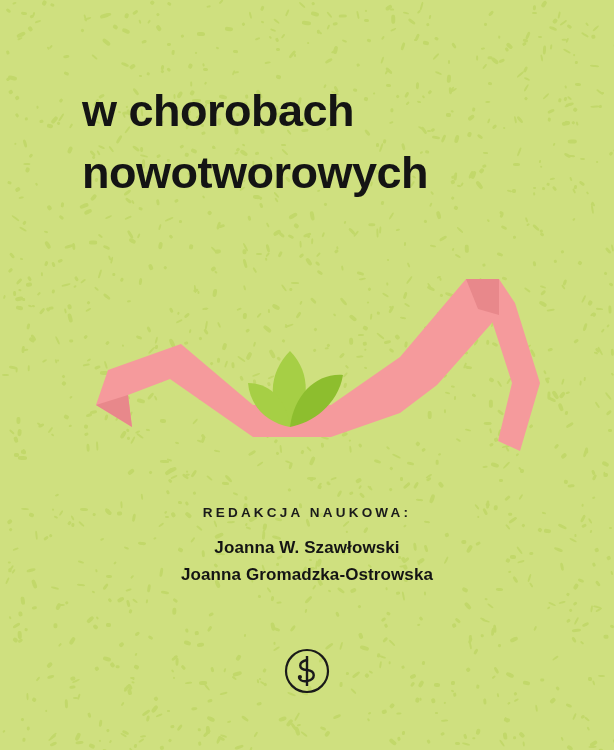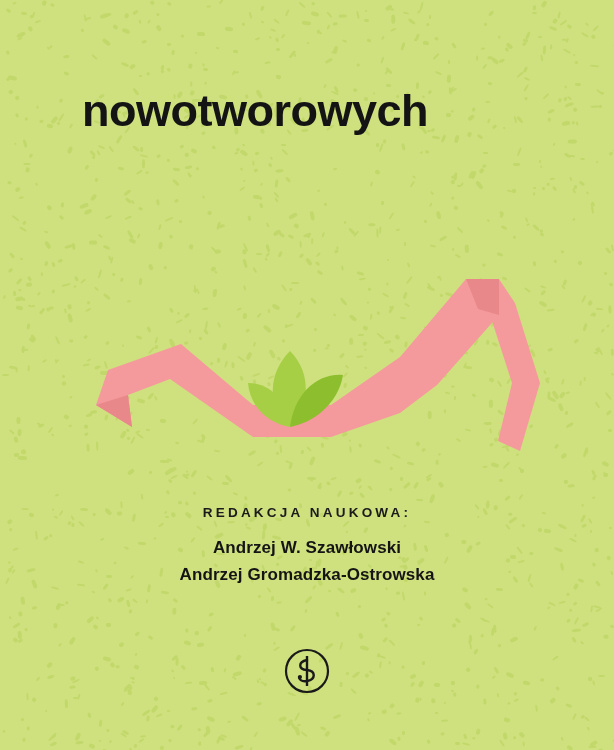--- a/index.html
+++ b/index.html
@@ -1498,20 +1498,21 @@
       <div class="speck" style="left: 317.78px; top: 484.689px; width: 3.6px; height: 3.7px; background: rgb(194, 216, 106); transform: rotate(106.3deg);"></div>
       <div class="speck" style="left: 64.5822px; top: 600.969px; width: 3.2px; height: 3.4px; background: rgb(194, 216, 106); transform: rotate(141.7deg);"></div>
       <div class="speck" style="left: 213.955px; top: 563.708px; width: 3.9px; height: 2.6px; background: rgb(194, 216, 106); transform: rotate(48.1deg);"></div>
       <div class="speck" style="left: 497.812px; top: 741.58px; width: 7.8px; height: 2.2px; background: rgb(194, 216, 106); transform: rotate(53.9deg);"></div>
       <div class="speck" style="left: 547.073px; top: 606.817px; width: 3.2px; height: 1.9px; background: rgb(194, 216, 106); transform: rotate(143.6deg);"></div>
       <div class="speck" style="left: 40.2507px; top: 272.719px; width: 3.7px; height: 2.1px; background: rgb(194, 216, 106); transform: rotate(85.8deg);"></div>
       <div class="speck" style="left: 363.585px; top: 348.831px; width: 2.4px; height: 1.7px; background: rgb(194, 216, 106); transform: rotate(170.1deg);"></div>
     </div>
 
   <div class="title-block">
+    <p class="title-line">w chorobach</p>
     <p class="title-line">nowotworowych</p>
   </div>
 
   <div class="graphic">
     <svg width="614" height="235" viewBox="0 0 614 235" xmlns="http://www.w3.org/2000/svg">
 
       <g>
         <path d="M96 150 L108 115 L181 89 L253 150 L331 150 L400 102 L466 24 L499 24 L499 60 L437 130 L400 158 L331 182 L253 182 L170 124 L128 140 L132 172 Z" fill="#f59a9c"></path>
         <path d="M466 24 L499 24 L515 48 L540 128 L520 196 L498 186 L512 128 L492 66 Z" fill="#f59a9c"></path>
         <path d="M466 24 L499 24 L499 60 L478 54 Z" fill="#e8888b"></path>
@@ -1522,22 +1523,22 @@
       <g>
         <path d="M290 96 C268 118 266 152 290 172 C310 152 312 118 290 96 Z" fill="#a6cf45"></path>
         <path d="M290 172 C312 168 338 150 343 120 C316 118 294 140 290 172 Z" fill="#8dbe2e"></path>
         <path d="M290 172 C268 168 250 152 248 128 C272 128 288 148 290 172 Z" fill="#a6cf45"></path>
       </g>
     </svg>
   </div>
 
   <div class="credits">
     <p class="credits-label">REDAKCJA NAUKOWA:</p>
-    <p class="editor-name">Andrzej W. Szawłowski</p>
-    <p class="editor-name">Andrzej Gromadzka-Ostrowska</p>
+    <p class="editor-name">Joanna W. Szawłowski</p>
+    <p class="editor-name">Joanna Gromadzka-Ostrowska</p>
   </div>
 
   <div class="publisher">
     <span class="pzwl-mark">
       <svg width="46" height="46" viewBox="0 0 46 46" xmlns="http://www.w3.org/2000/svg">
         <circle cx="23" cy="23" r="21" fill="none" stroke="#1a1a1a" stroke-width="2.2"></circle>
         <path d="M23 8 L23 38" stroke="#1a1a1a" stroke-width="2.4" fill="none"></path>
         <path d="M23 12 C14 14 14 21 23 22 C32 23 32 31 23 33 C17 34 15 31 15 29" stroke="#1a1a1a" stroke-width="2.4" fill="none" stroke-linecap="round"></path>
         <circle cx="16" cy="29" r="2" fill="#1a1a1a"></circle>
       </svg>

